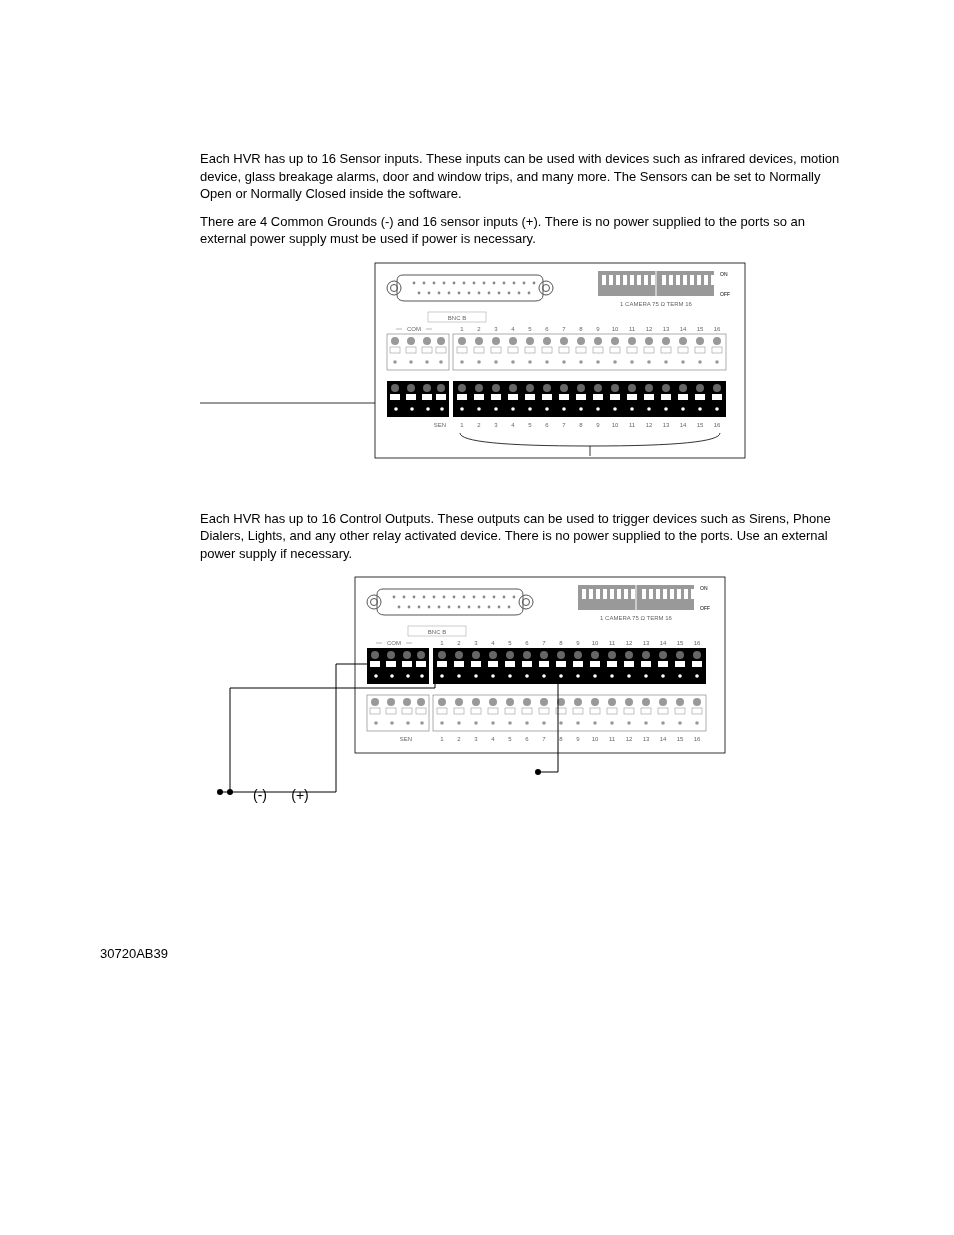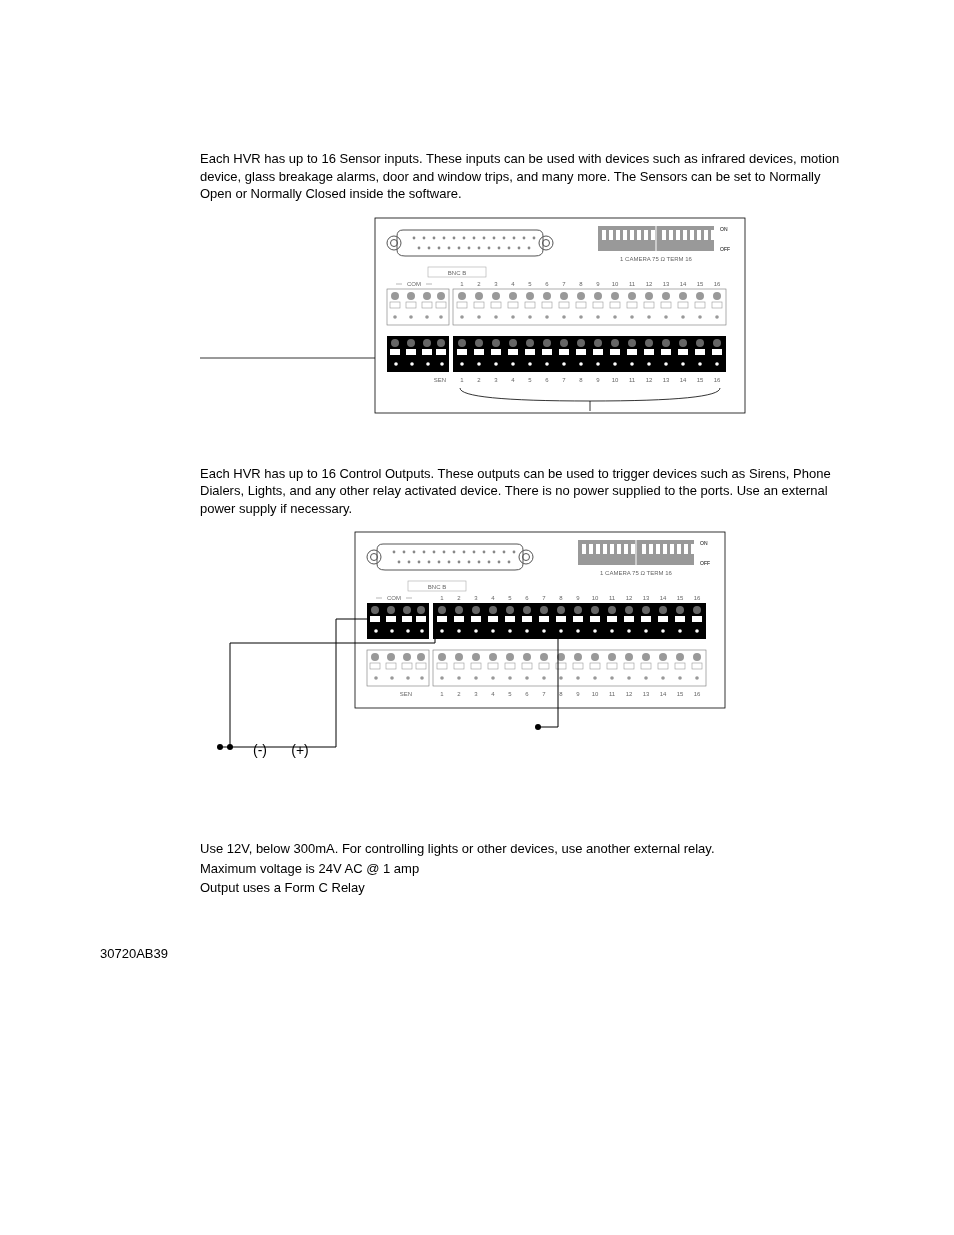--- a/index.html
+++ b/index.html
@@ -44,20 +44,21 @@
     font-size: 13px;
     display: flex;
   }
 </style>
 </head>
 <body>
 
 <div class="page">
 
   <p class="para">Each HVR has up to 16 Sensor inputs. These inputs can be used with devices such as infrared devices, motion device, glass breakage alarms, door and window trips, and many more. The Sensors can be set to Normally Open or Normally Closed inside the software.</p>
+  <p class="para">There are 4 Common Grounds (-) and 16 sensor inputs (+). There is no power supplied to the ports so an external power supply must be used if power is necessary.</p>
 
   <div class="diagram-wrap">
     <svg width="560" height="220" viewBox="-140 0 560 220">
 
       <line x1="-140" y1="145" x2="35" y2="145" stroke="#000" stroke-width="0.8"></line>
 
       <rect x="35" y="5" width="370" height="195" fill="none" stroke="#000" stroke-width="0.8"></rect>
 
       <g>
         <circle cx="54" cy="30" r="7" fill="none" stroke="#555"></circle>
@@ -601,24 +602,19 @@
       <circle cx="-110" cy="220" r="3" fill="#000"></circle>
 
       <path d="M 218 111 L 218 200 L 198 200" fill="none" stroke="#000" stroke-width="1"></path>
       <circle cx="198" cy="200" r="3" fill="#000"></circle>
 
       <text x="-80" y="228" font-size="14" fill="#000" text-anchor="middle">(-)</text>
       <text x="-40" y="228" font-size="14" fill="#000" text-anchor="middle">(+)</text>
     </svg>
   </div>
 
-  <div class="notes">
-    <p class="note-line">Use 12V, below 300mA. For controlling lights or other devices, use another external relay.</p>
-    <p class="note-line">Maximum voltage is 24V AC @ 1 amp</p>
-    <p class="note-line">Output uses a Form C Relay</p>
-  </div>
 
   <div class="footer">
     <span>30720AB</span>
     <span>39</span>
   </div>
 
 </div>
 
 </body></html>

